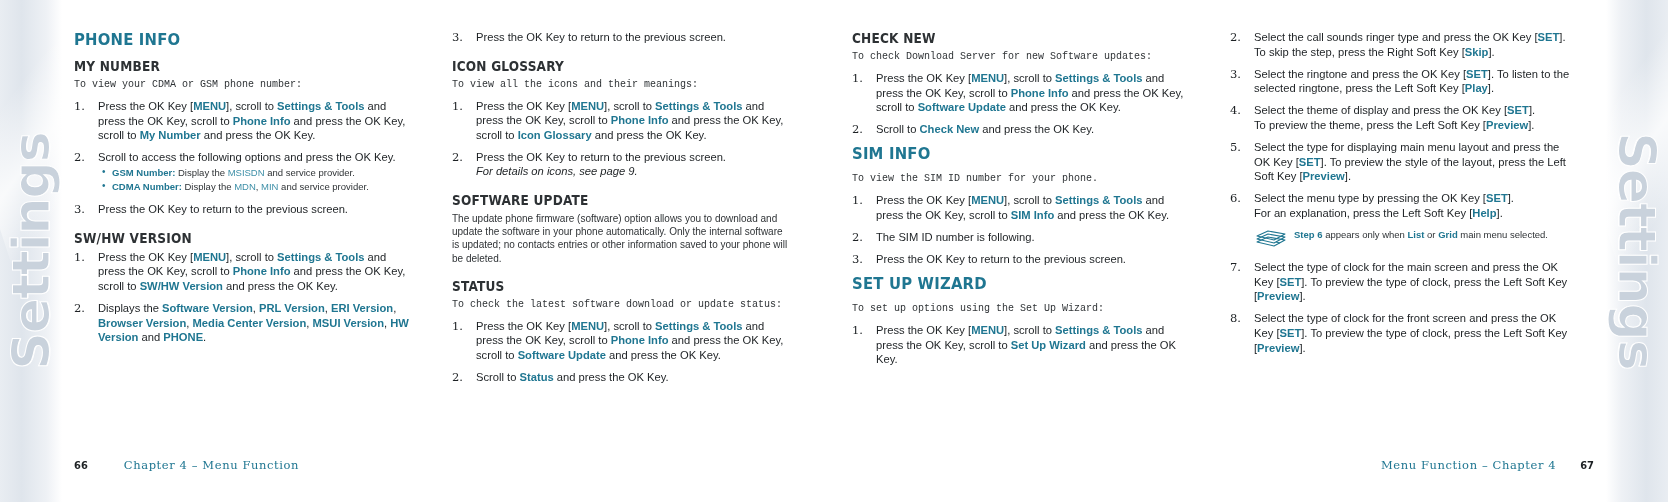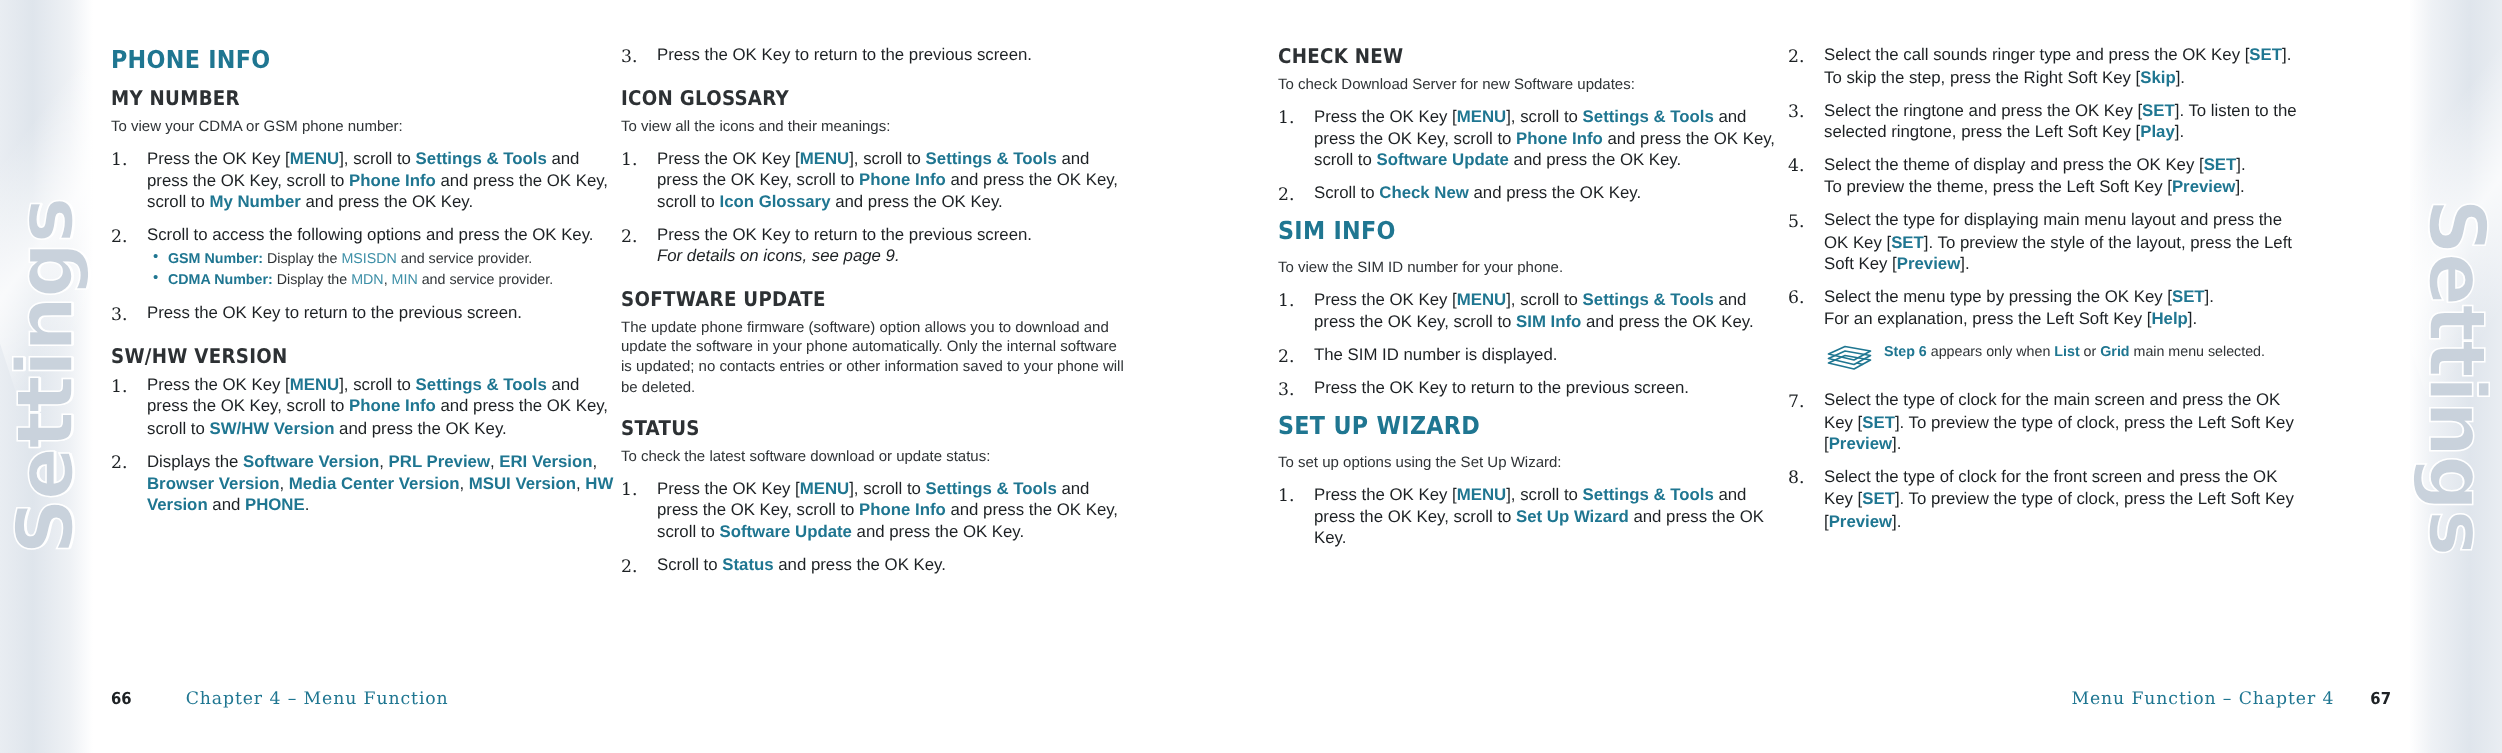--- a/index.html
+++ b/index.html
@@ -70,20 +70,21 @@
     position: relative;
     width: 834px;
     height: 502px;
     box-sizing: border-box;
   }
   .page.left  { padding: 30px 18px 0 74px; }
   .page.right { padding: 30px 74px 0 18px; }
 
   .page-inner {
     display: flex;
+    gap: 38px;
     height: 392px;
   }
   .col {
     width: 340px;
     flex: 0 0 340px;
   }
 
   
   .h1 {
     font-family: "DejaVu Sans Condensed", "DejaVu Sans", sans-serif;
@@ -102,20 +103,21 @@
     color: #2d3134;
     margin: 13px 0 4px 0;
     text-transform: uppercase;
   }
   .h2.first { margin-top: 0; }
   .intro {
     font-size: 10px;
     line-height: 13px;
     color: #2f3336;
     margin: 0 0 8px 0;
+    font-family: Liberation Mono, monospace;
   }
   .para {
     font-size: 10px;
     line-height: 13.2px;
     color: #2f3336;
     margin: 0 0 9px 0;
   }
 
   ol.steps {
     list-style: none;
@@ -234,21 +236,21 @@
               <li><span class="num">1.</span><span>Press the OK Key [<b class="k">MENU</b>], scroll to <b class="k">Settings &amp; Tools</b> and press the OK Key, scroll to <b class="k">Phone Info</b> and press the OK Key, scroll to <b class="k">My Number</b> and press the OK Key.</span></li>
               <li><span class="num">2.</span><span>Scroll to access the following options and press the OK Key.</span><ul class="bullets" style="padding-left: 4px;">
                   <li><b class="k">GSM Number:</b> Display the <span class="kl">MSISDN</span> and service provider.</li>
                   <li><b class="k">CDMA Number:</b> Display the <span class="kl">MDN</span>, <span class="kl">MIN</span> and service provider.</li>
                 </ul></li>
               <li><span class="num">3.</span><span>Press the OK Key to return to the previous screen.</span></li>
             </ol>
             <div class="h2">SW/HW VERSION</div>
             <ol class="steps">
               <li><span class="num">1.</span><span>Press the OK Key [<b class="k">MENU</b>], scroll to <b class="k">Settings &amp; Tools</b> and press the OK Key, scroll to <b class="k">Phone Info</b> and press the OK Key, scroll to <b class="k">SW/HW Version</b> and press the OK Key.</span></li>
-              <li><span class="num">2.</span><span>Displays the <b class="k">Software Version</b>, <b class="k">PRL Preview</b>, <b class="k">ERI Version</b>, <b class="k">Browser Version</b>, <b class="k">Media Center Version</b>, <b class="k">MSUI Version</b>, <b class="k">HW Version</b> and <b class="k">PHONE</b>.</span></li>
+              <li><span class="num">2.</span><span>Displays the <b class="k">Software Version</b>, <b class="k">PRL Version</b>, <b class="k">ERI Version</b>, <b class="k">Browser Version</b>, <b class="k">Media Center Version</b>, <b class="k">MSUI Version</b>, <b class="k">HW Version</b> and <b class="k">PHONE</b>.</span></li>
             </ol>
           </div>
       </div>
 
       <div class="col">
         <div>
             <ol class="steps">
               <li><span class="num">3.</span><span>Press the OK Key to return to the previous screen.</span></li>
             </ol>
           </div>
@@ -285,21 +287,21 @@
             <div class="h2 first">CHECK NEW</div>
             <div class="intro">To check Download Server for new Software updates:</div>
             <ol class="steps">
               <li><span class="num">1.</span><span>Press the OK Key [<b class="k">MENU</b>], scroll to <b class="k">Settings &amp; Tools</b> and press the OK Key, scroll to <b class="k">Phone Info</b> and press the OK Key, scroll to <b class="k">Software Update</b> and press the OK Key.</span></li>
               <li><span class="num">2.</span><span>Scroll to <b class="k">Check New</b> and press the OK Key.</span></li>
             </ol>
             <div class="h1">SIM INFO</div>
             <div class="intro">To view the SIM ID number for your phone.</div>
             <ol class="steps">
               <li><span class="num">1.</span><span>Press the OK Key [<b class="k">MENU</b>], scroll to <b class="k">Settings &amp; Tools</b> and press the OK Key, scroll to <b class="k">SIM Info</b> and press the OK Key.</span></li>
-              <li><span class="num">2.</span><span>The SIM ID number is displayed.</span></li>
+              <li><span class="num">2.</span><span>The SIM ID number is following.</span></li>
               <li><span class="num">3.</span><span>Press the OK Key to return to the previous screen.</span></li>
             </ol>
             <div class="h1">SET UP WIZARD</div>
             <div class="intro">To set up options using the Set Up Wizard:</div>
             <ol class="steps">
               <li><span class="num">1.</span><span>Press the OK Key [<b class="k">MENU</b>], scroll to <b class="k">Settings &amp; Tools</b> and press the OK Key, scroll to <b class="k">Set Up Wizard</b> and press the OK Key.</span></li>
             </ol>
           </div>
       </div>
 

